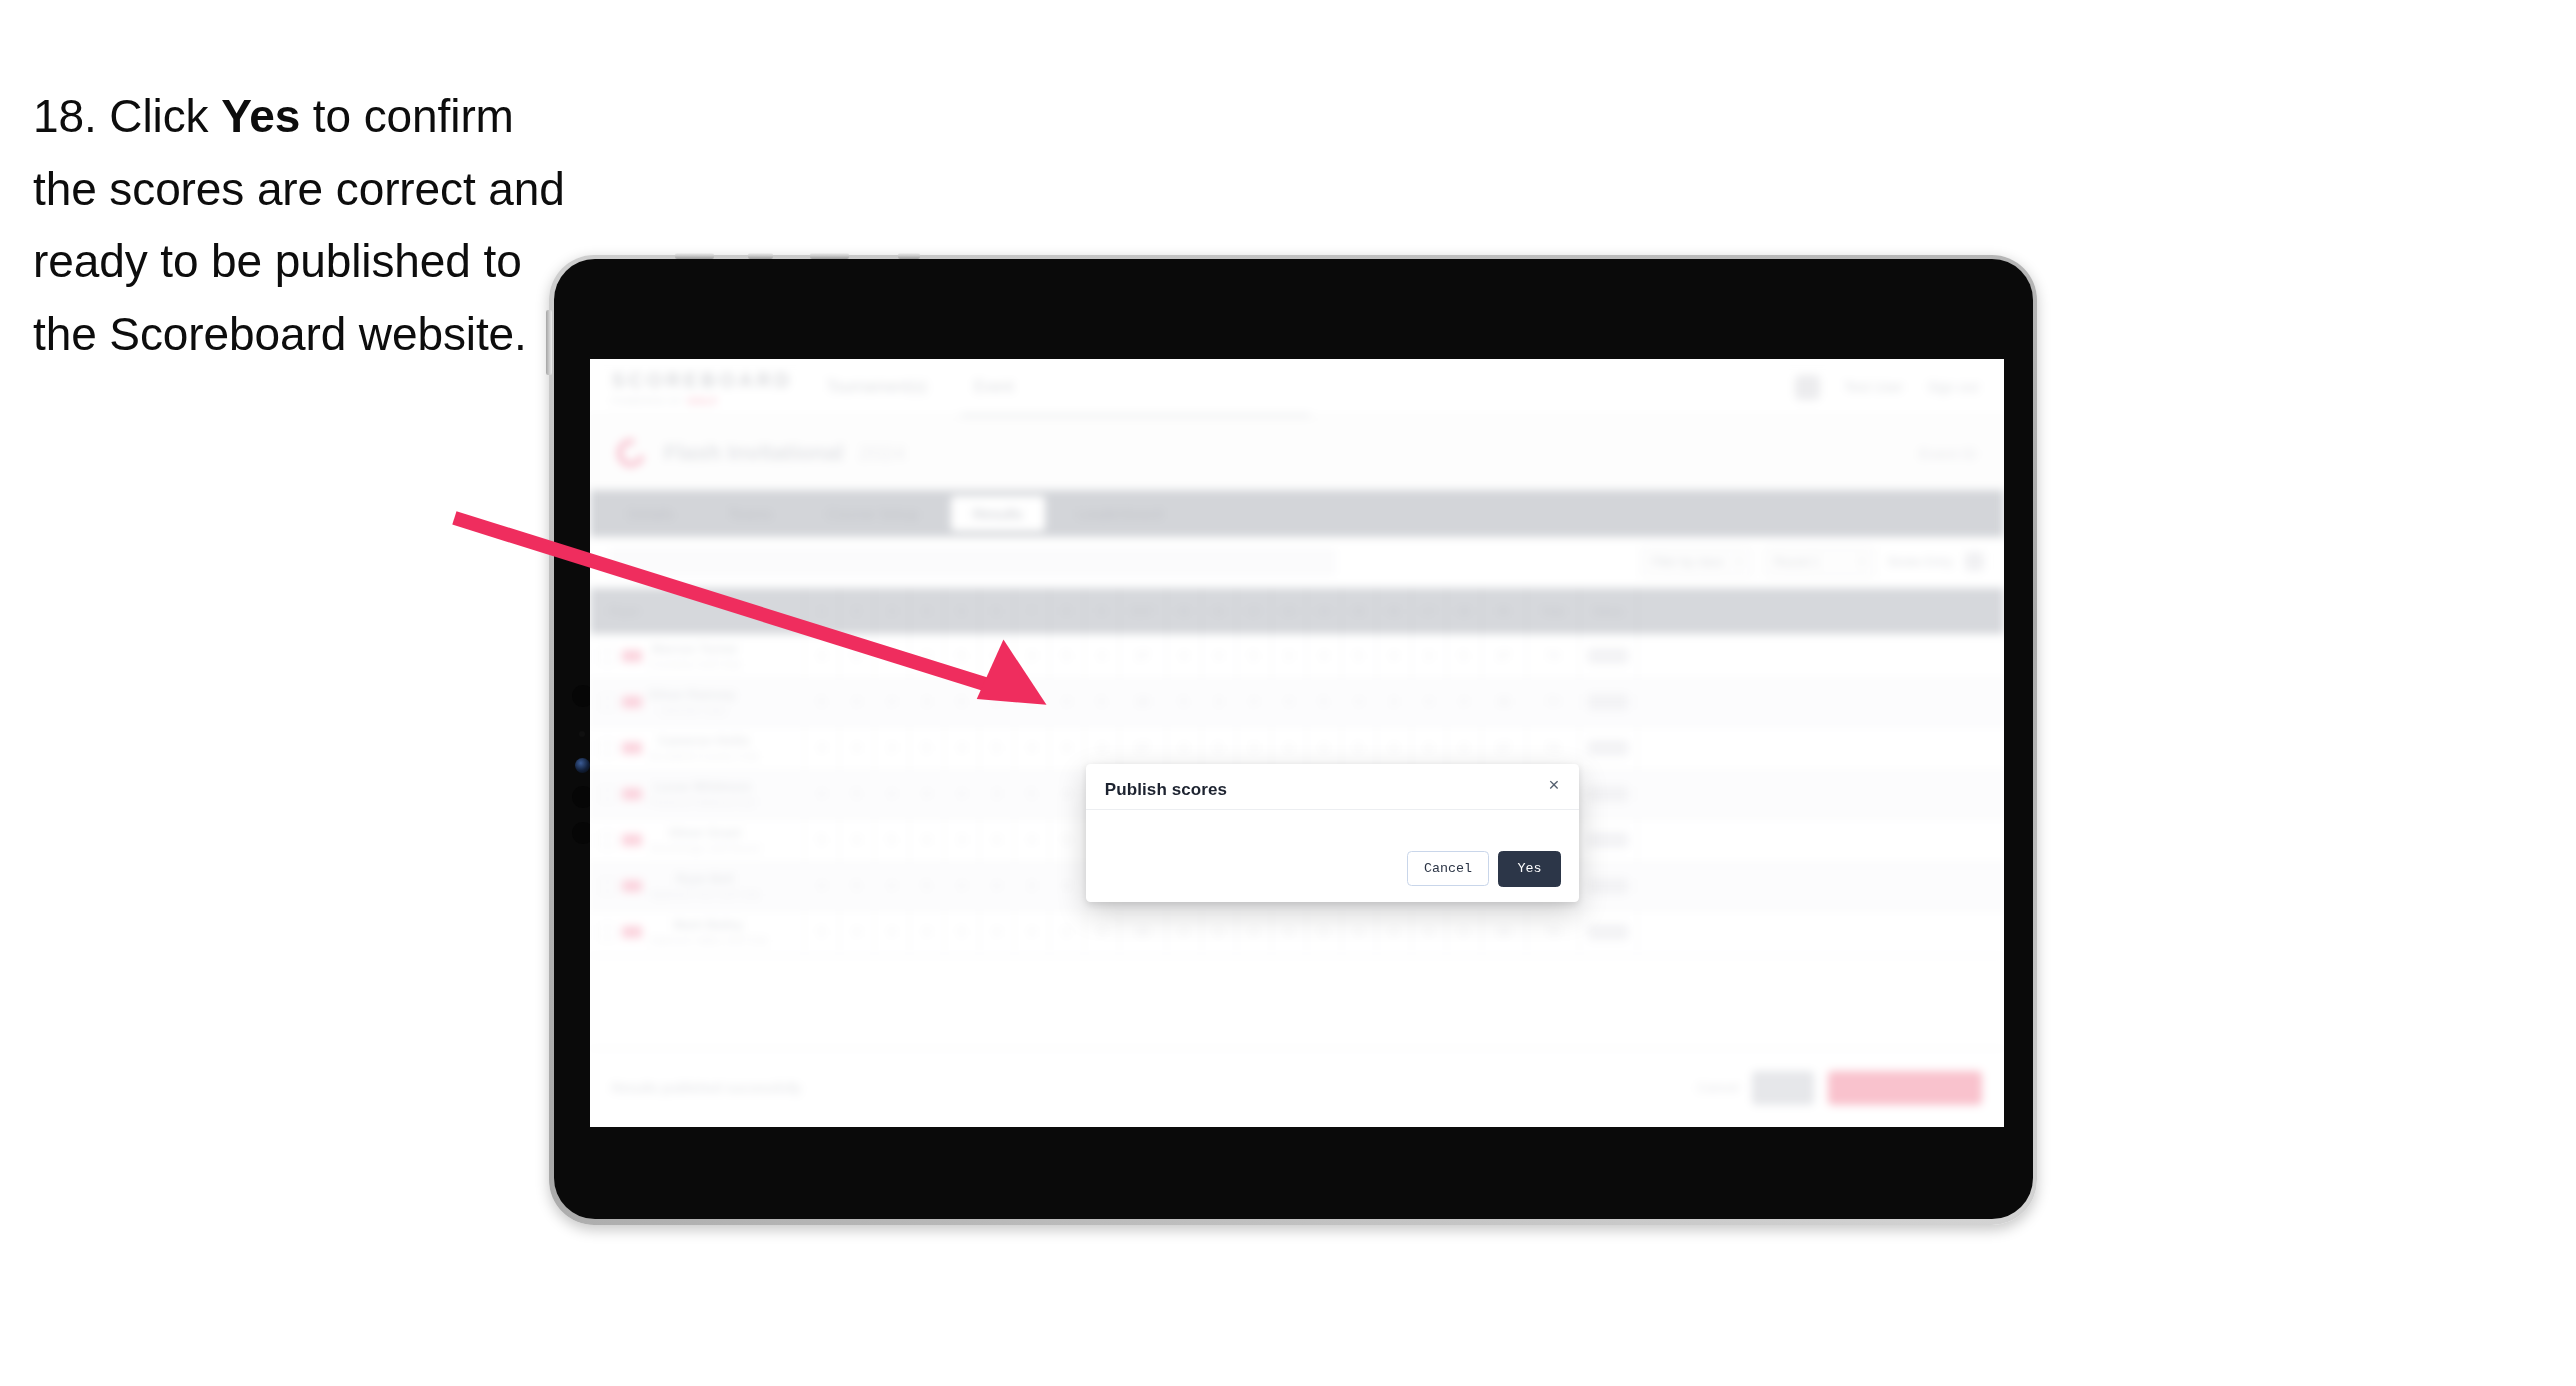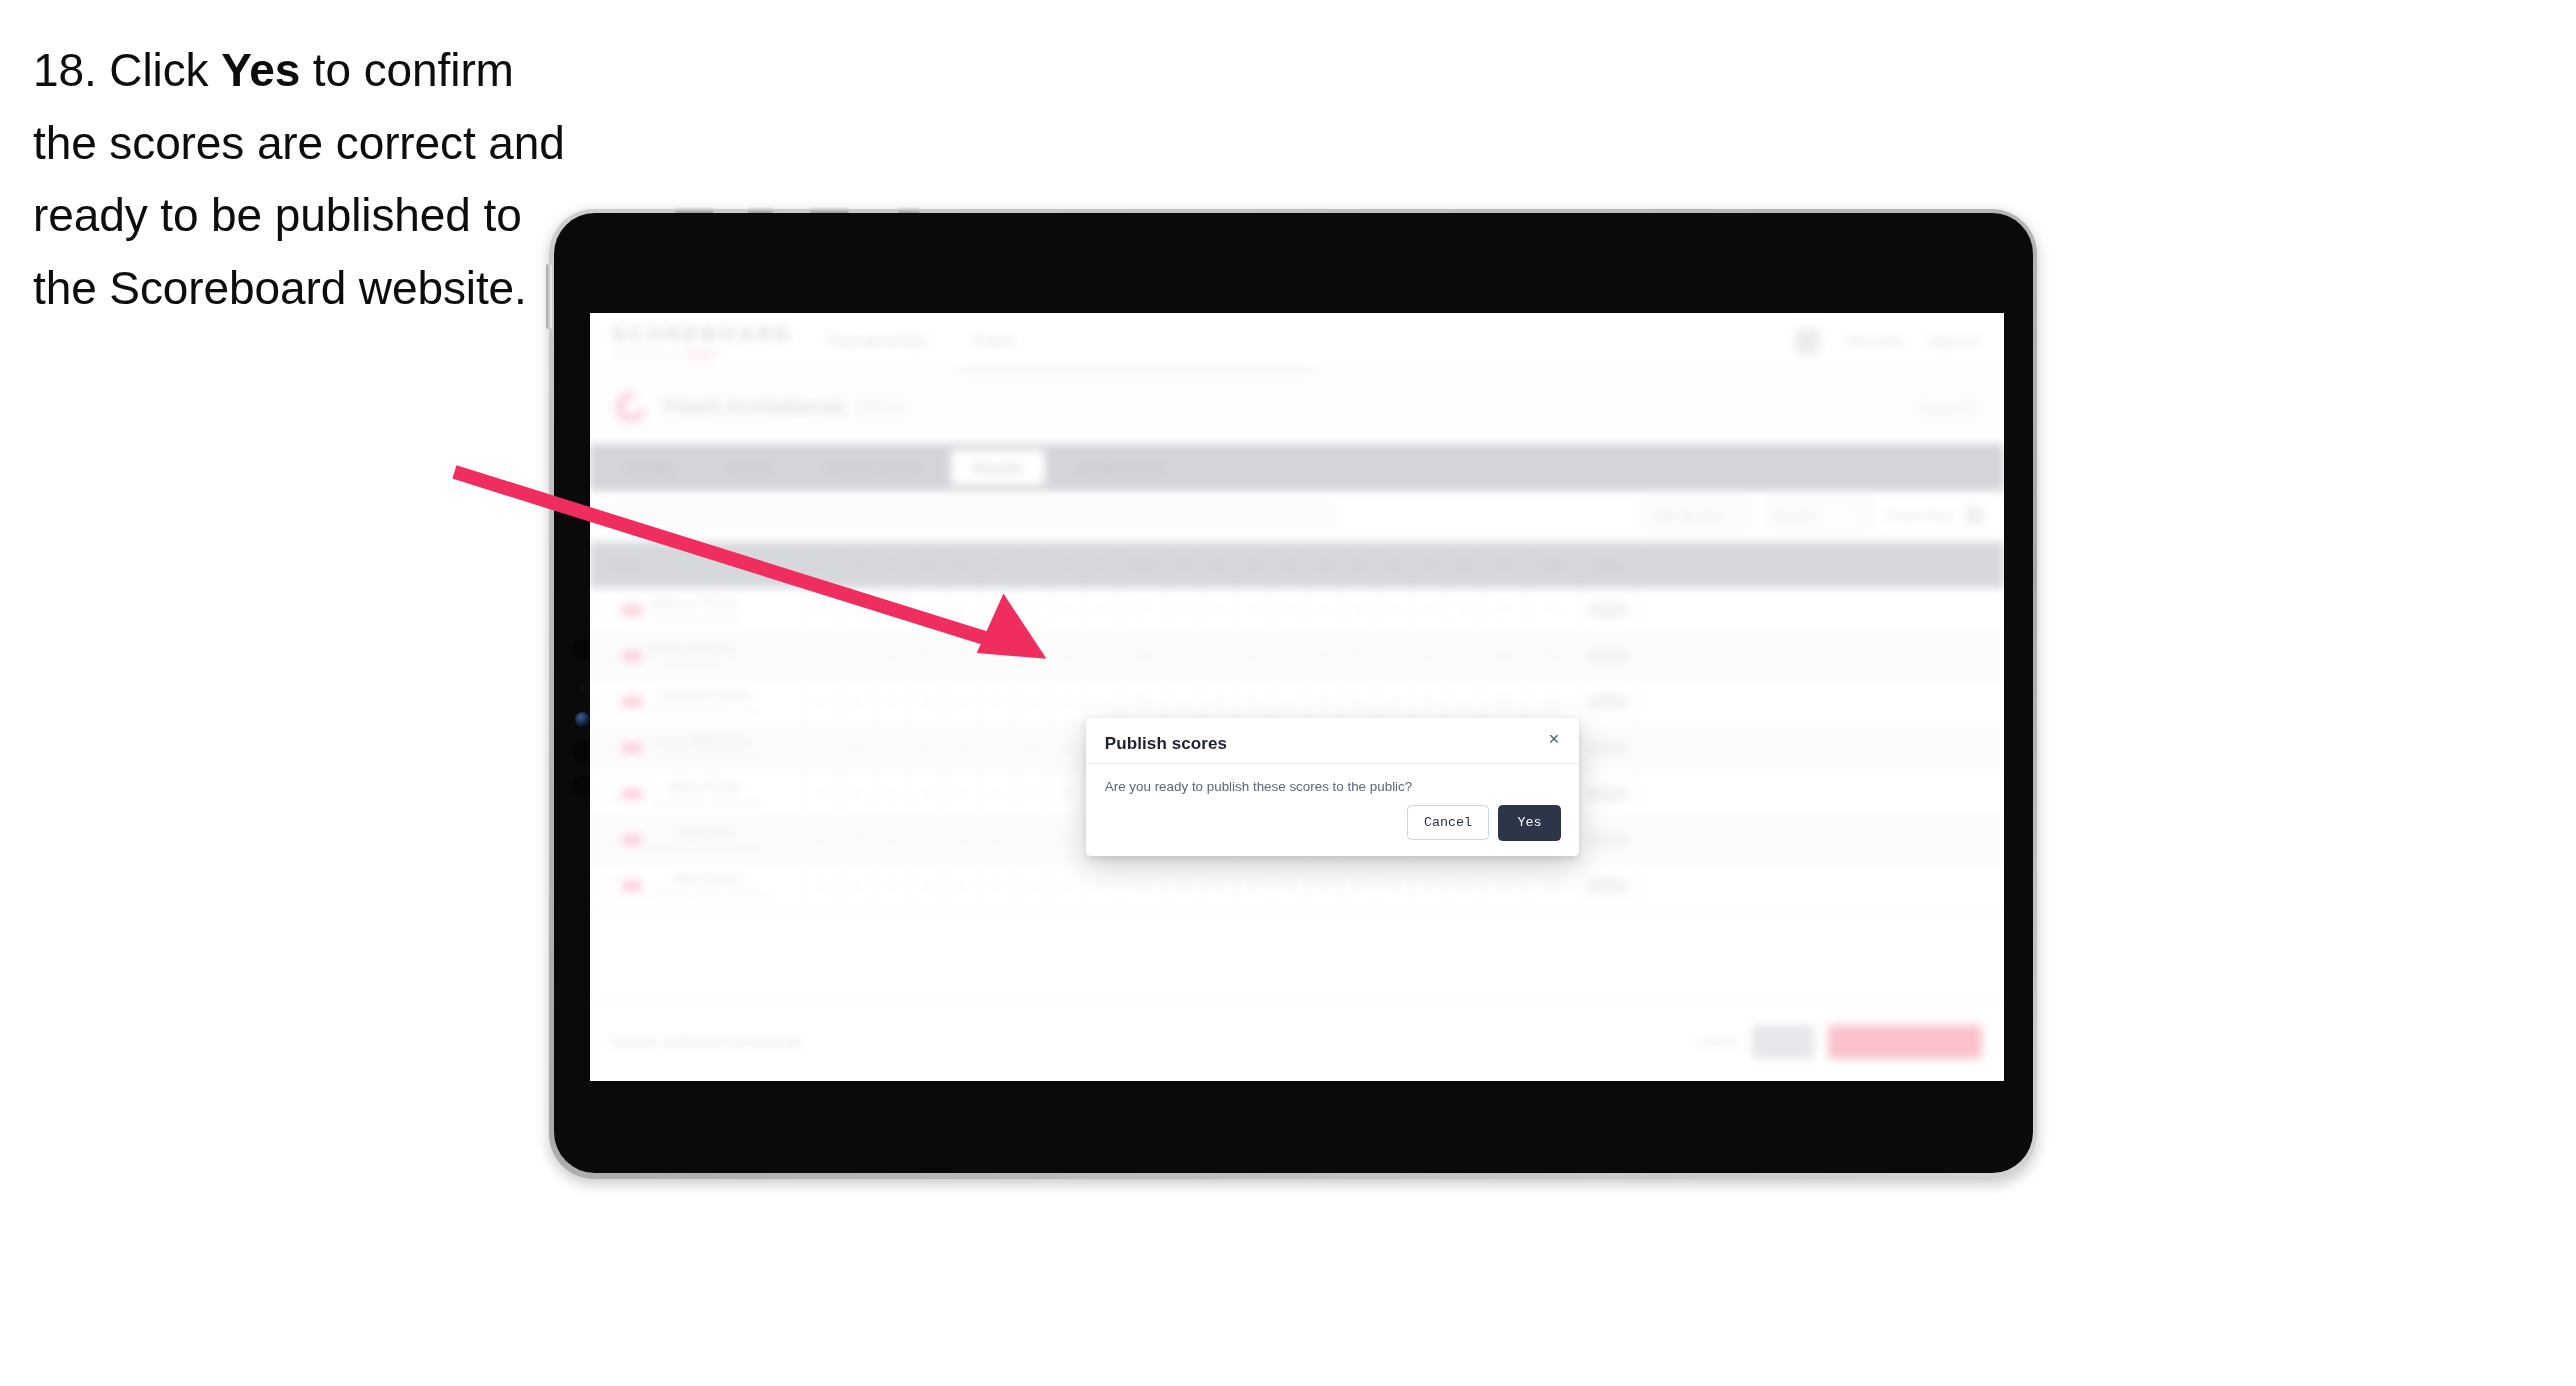--- a/index.html
+++ b/index.html
@@ -11,20 +11,21 @@
     background: #ffffff;
     font-family: "Liberation Sans", sans-serif;
     overflow: hidden;
   }
 
   #stage {
     position: relative;
     width: 2576px;
     height: 1302px;
     background: #ffffff;
+    margin-top: 46px;
   }
 
   
   .instruction {
     position: absolute;
     left: 33px;
     top: 34px;
     width: 542px;
     font-size: 46px;
     line-height: 1.58;
@@ -654,23 +655,20 @@
               <div class="btn-pink" title="Publish to Scoreboard"></div>
             </div>
           </div>
         </div>
 
         <div id="modal">
           <div class="modal-head">
             <div class="modal-title">Publish scores</div>
             <div class="modal-close">×</div>
           </div>
-          <div class="modal-body">
-            <div class="modal-text">Are you ready to publish these scores to the public?</div>
-          </div>
           <div class="modal-foot">
             <button class="btn btn-cancel">Cancel</button>
             <button class="btn btn-yes">Yes</button>
           </div>
         </div>
 
       </div>
     </div>
   </div>
 

